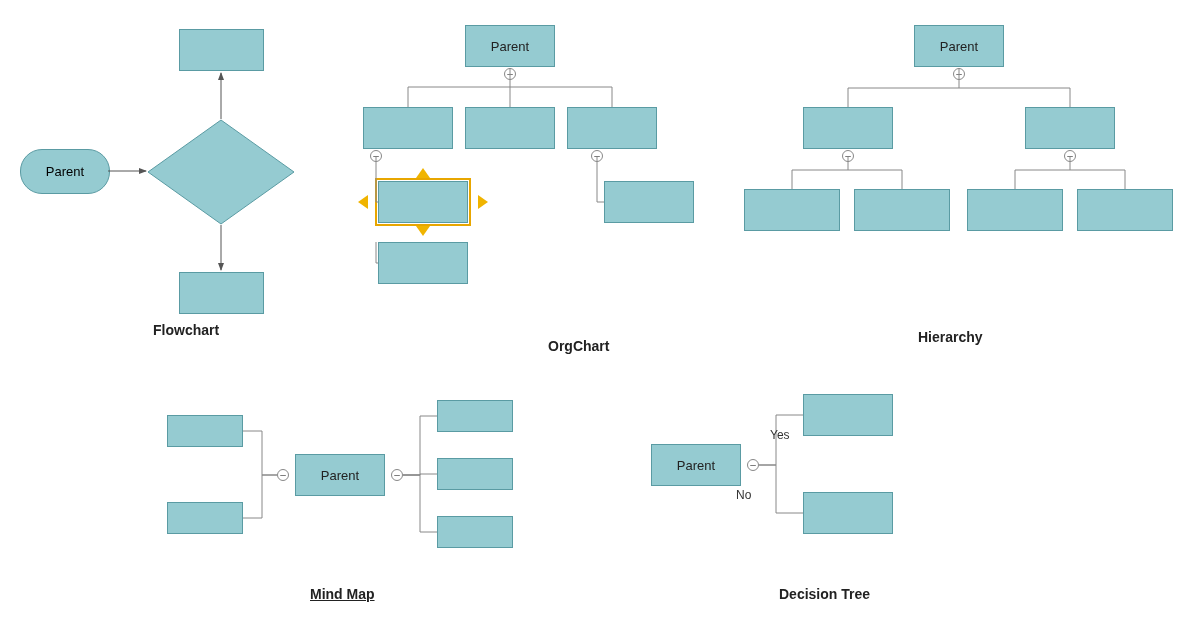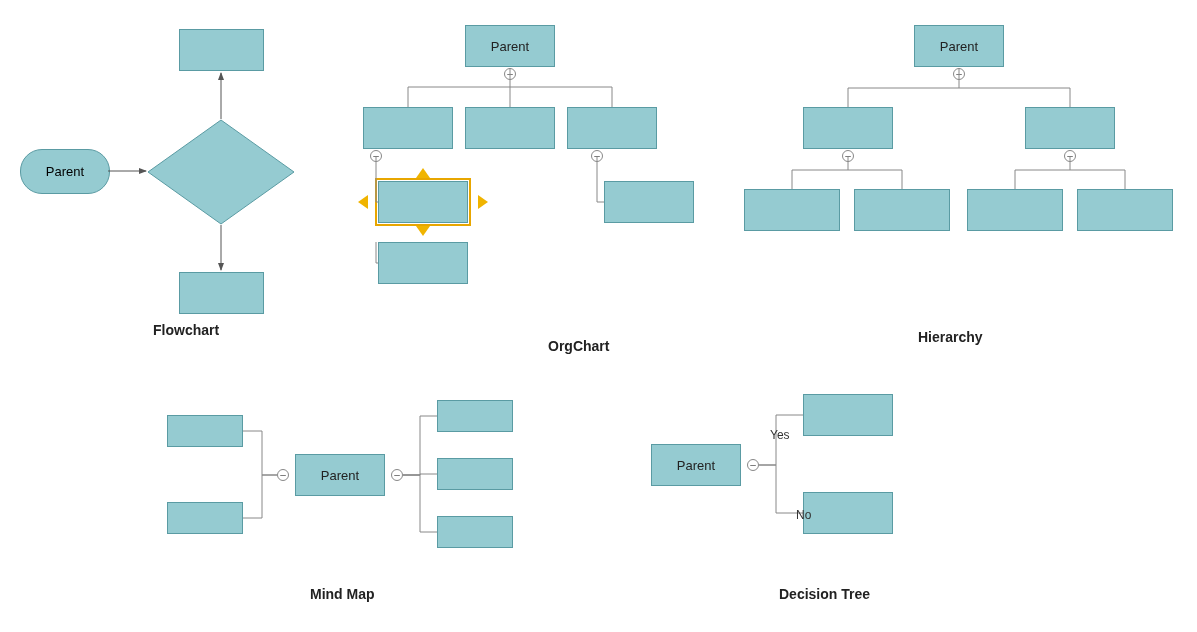--- a/index.html
+++ b/index.html
@@ -151,28 +151,28 @@
 <div class="node" style="left:437px;top:458px;width:76px;height:32px;"></div>
 <div class="node" style="left:437px;top:516px;width:76px;height:32px;"></div>
 
 <svg class="conn" style="left:150px;top:390px;width:400px;height:180px;">
   <path d="M127 85 L112 85 L112 41 L93 41" stroke="#888" fill="none"></path>
   <path d="M127 85 L112 85 L112 128 L93 128" stroke="#888" fill="none"></path>
   <path d="M253 85 L270 85 L270 26 L287 26" stroke="#888" fill="none"></path>
   <path d="M253 85 L270 85 L270 84 L287 84" stroke="#888" fill="none"></path>
   <path d="M253 85 L270 85 L270 142 L287 142" stroke="#888" fill="none"></path>
 </svg>
-<div class="label" style="left:310px;top:586px;">Mind Map</div>
+<div class="label" style="left:310px;top:586px;text-decoration:underline;">Mind Map</div>
 
 <div class="node" style="left:651px;top:444px;width:90px;height:42px;">
   <span>Parent</span>
 </div>
 <div class="collapse" style="left:747px;top:459px;">–</div>
 <div class="node" style="left:803px;top:394px;width:90px;height:42px;"></div>
 <div class="node" style="left:803px;top:492px;width:90px;height:42px;"></div>
 
 <svg class="conn" style="left:640px;top:380px;width:280px;height:170px;">
   <path d="M119 85 L136 85 L136 35 L163 35" stroke="#888" fill="none"></path>
   <path d="M119 85 L136 85 L136 133 L163 133" stroke="#888" fill="none"></path>
 </svg>
 <span class="edge-label" style="left:770px;top:428px;">Yes</span>
-<span class="edge-label" style="left:796px;top:488px;margin-top:20px;">No</span>
+<span class="edge-label" style="left:736px;top:488px;">No</span>
 <div class="label" style="left:779px;top:586px;">Decision Tree</div>
 
 </body></html>

